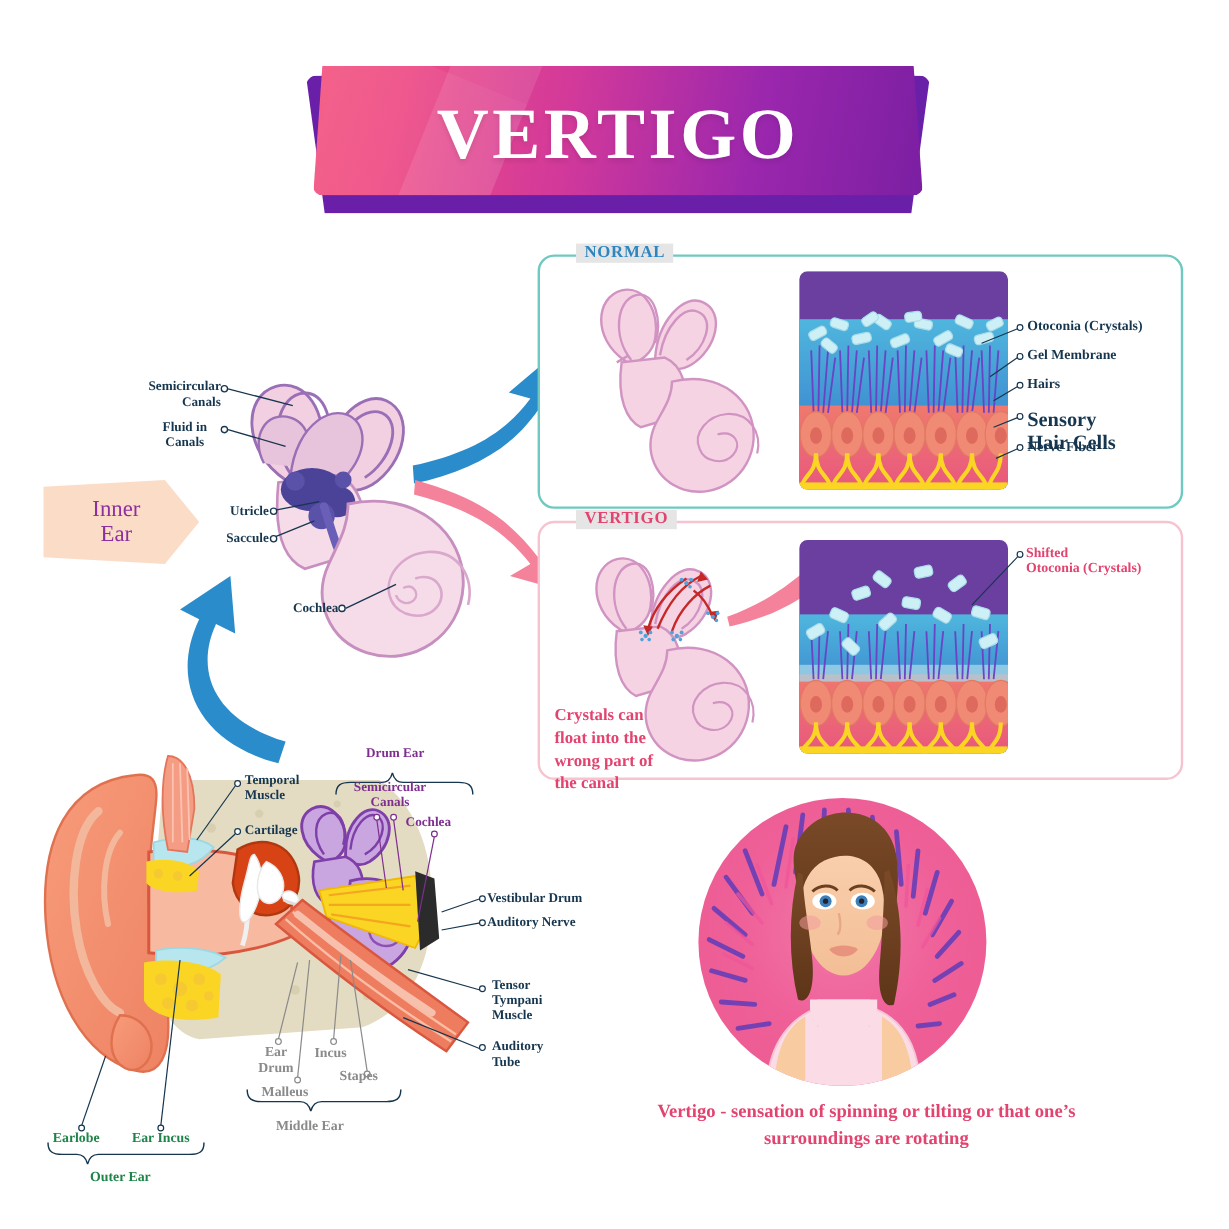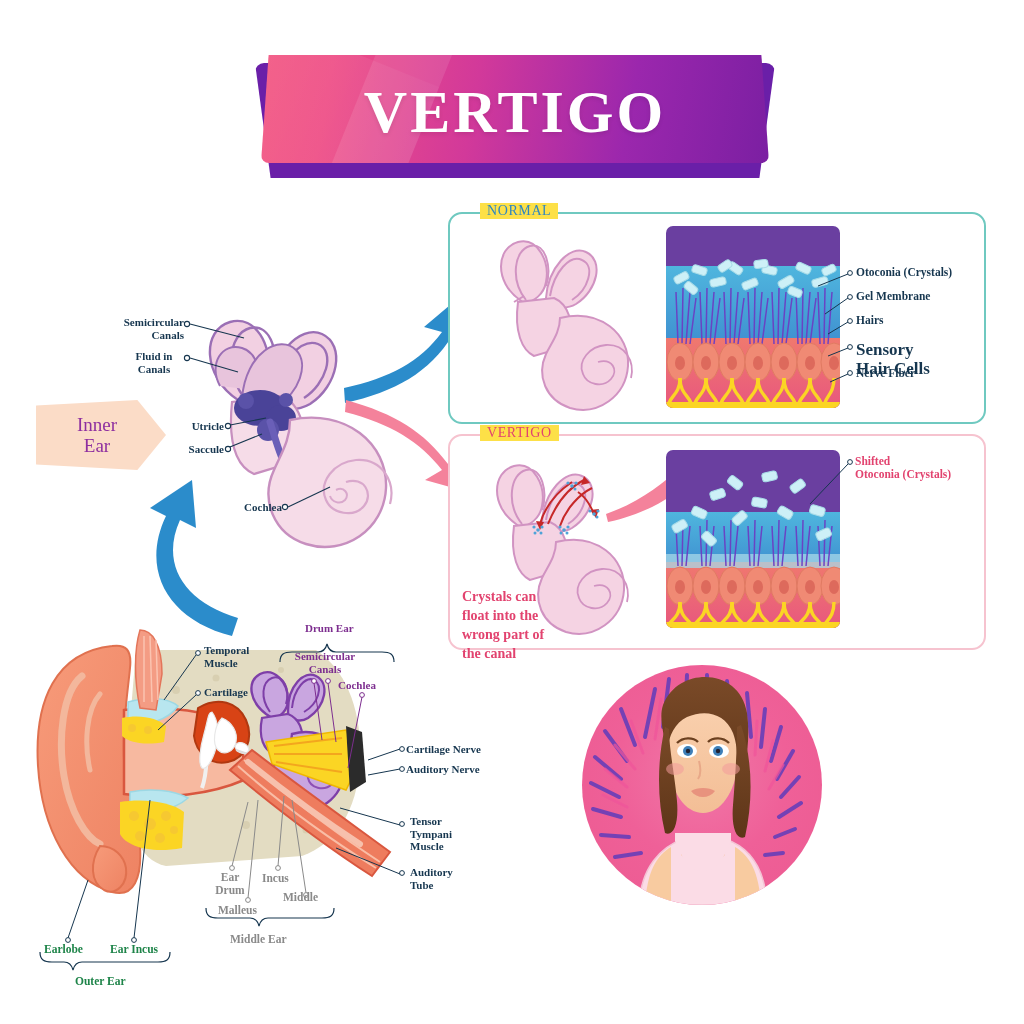--- a/index.html
+++ b/index.html
@@ -35,22 +35,22 @@
   .blue{color:#2E86C1;}
 
   svg{overflow:visible;}
 
   
   .panel{position:absolute;border-radius:14px;background:#fff;}
   .panel-normal{left:448px;top:212px;width:534px;height:208px;
       border:2px solid #6FC9C0;}
   .panel-vertigo{left:448px;top:434px;width:534px;height:212px;
       border:2px solid #F6C3CF;}
-  .panel-title{position:absolute;top:-11px;left:30px;background:#fde047;padding:0 7px;
-      font-size:14px;font-weight:normal;letter-spacing:.6px;}
+  .panel-title{position:absolute;top:-11px;left:30px;background:#e5e5e5;padding:0 7px;
+      font-size:14px;font-weight:bold;letter-spacing:.6px;}
 
   
   .ie-tag{position:absolute;left:36px;top:400px;width:130px;height:70px;}
   .ie-tag-bg{position:absolute;inset:0;background:#FBDCC7;
       clip-path:polygon(0% 8%,0% 92%,78% 100%,100% 50%,78% 0%);border-radius:6px;}
   .ie-tag-txt{position:absolute;inset:0;display:flex;flex-direction:column;
       align-items:center;justify-content:center;color:#8E2FA0;
       font-size:19px;font-weight:normal;line-height:1.12;text-align:center;left:-8px;}
 
   
@@ -603,32 +603,32 @@
     <path d="M280 662 C280 654 284 652 292 652 L318 652 C324 652 326 648 327 644 C328 648 330 652 336 652 L382 652 C390 652 394 654 394 662" fill="none" stroke="#16364F" stroke-width="1.2"></path>
   </svg>
 
   <div class="lbl navy" style="left:204px;top:644px;font-size:11px;">Temporal
 Muscle</div>
   <div class="lbl navy" style="left:204px;top:686px;font-size:11px;">Cartilage</div>
   <div class="lbl purple" style="left:305px;top:622px;font-size:11px;">Drum Ear</div>
   <div class="lbl purple" style="left:285px;top:650px;font-size:11px;text-align:center;width:80px;">Semicircular
 Canals</div>
   <div class="lbl purple" style="left:338px;top:679px;font-size:11px;">Cochlea</div>
-  <div class="lbl navy" style="left:406px;top:743px;font-size:11px;">Cartilage Nerve</div>
+  <div class="lbl navy" style="left:406px;top:743px;font-size:11px;">Vestibular Drum</div>
   <div class="lbl navy" style="left:406px;top:763px;font-size:11px;">Auditory Nerve</div>
   <div class="lbl navy" style="left:410px;top:815px;font-size:11px;">Tensor
 Tympani
 Muscle</div>
   <div class="lbl navy" style="left:410px;top:866px;font-size:11px;">Auditory
 Tube</div>
   <div class="lbl gray" style="left:204px;top:871px;font-size:11.5px;text-align:center;width:52px;">Ear
 Drum</div>
   <div class="lbl gray" style="left:218px;top:904px;font-size:11.5px;">Malleus</div>
   <div class="lbl gray" style="left:262px;top:872px;font-size:11.5px;">Incus</div>
-  <div class="lbl gray" style="left:283px;top:891px;font-size:11.5px;">Middle</div>
+  <div class="lbl gray" style="left:283px;top:891px;font-size:11.5px;">Stapes</div>
   <div class="lbl gray" style="left:230px;top:933px;font-size:11.5px;">Middle Ear</div>
   <div class="lbl green" style="left:44px;top:943px;font-size:11.5px;">Earlobe</div>
   <div class="lbl green" style="left:110px;top:943px;font-size:11.5px;">Ear Incus</div>
   <div class="lbl green" style="left:75px;top:975px;font-size:11.5px;">Outer Ear</div>
 
   <svg style="position:absolute;left:565px;top:665px;" width="275" height="240">
     <defs>
       <radialGradient id="circG" cx="50%" cy="45%" r="60%">
         <stop offset="0%" stop-color="#F178A8"></stop>
           <stop offset="60%" stop-color="#EF6098"></stop>
@@ -706,14 +706,15 @@
         <path d="M112 78 C118 72 128 72 133 77" stroke="#6B4020" stroke-width="2.4" fill="none"></path>
         <path d="M143 77 C148 72 158 72 164 78" stroke="#6B4020" stroke-width="2.4" fill="none"></path>
       </g>
       <ellipse cx="110" cy="104" rx="9" ry="6" fill="#F39A9A" opacity=".55"></ellipse>
       <ellipse cx="166" cy="104" rx="9" ry="6" fill="#F39A9A" opacity=".55"></ellipse>
       <path d="M134 96 C136 104 136 110 133 114" stroke="#E8A888" stroke-width="2" fill="none"></path>
       <path d="M126 126 C132 122 144 122 150 126 C144 134 132 134 126 126 Z" fill="#E8937E"></path>
     </g>
   </svg>
 
+  <div class="caption">Vertigo - sensation of spinning or tilting or that one’s surroundings are rotating</div>
 
 </div>
 
 </body></html>

